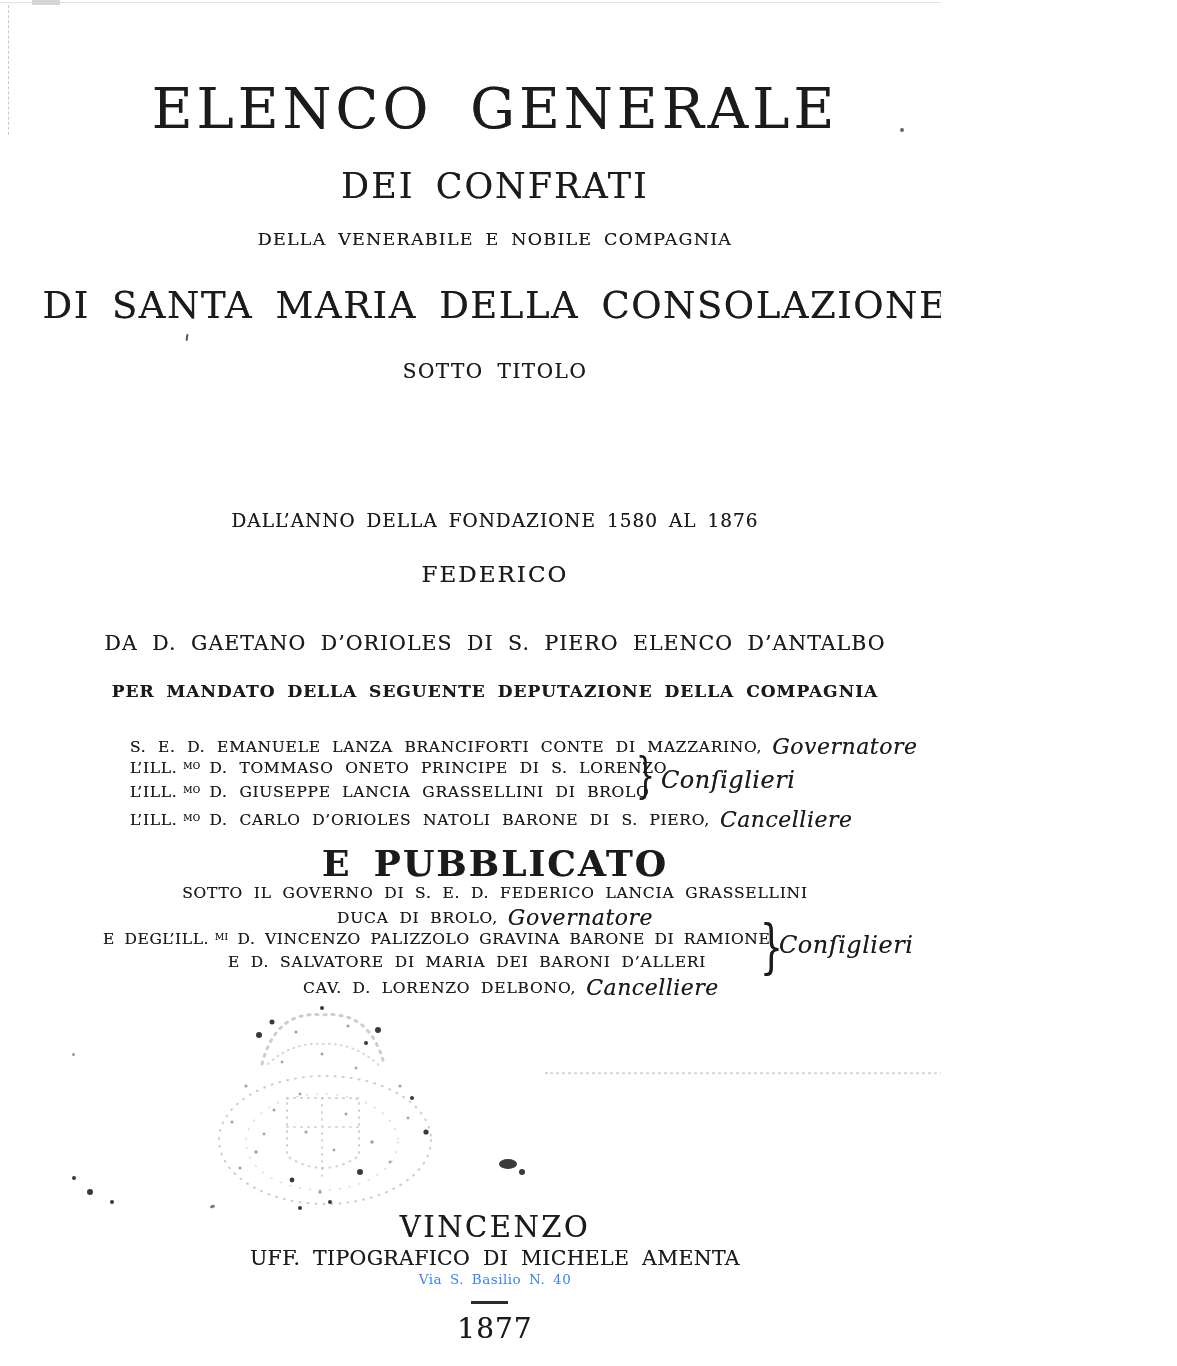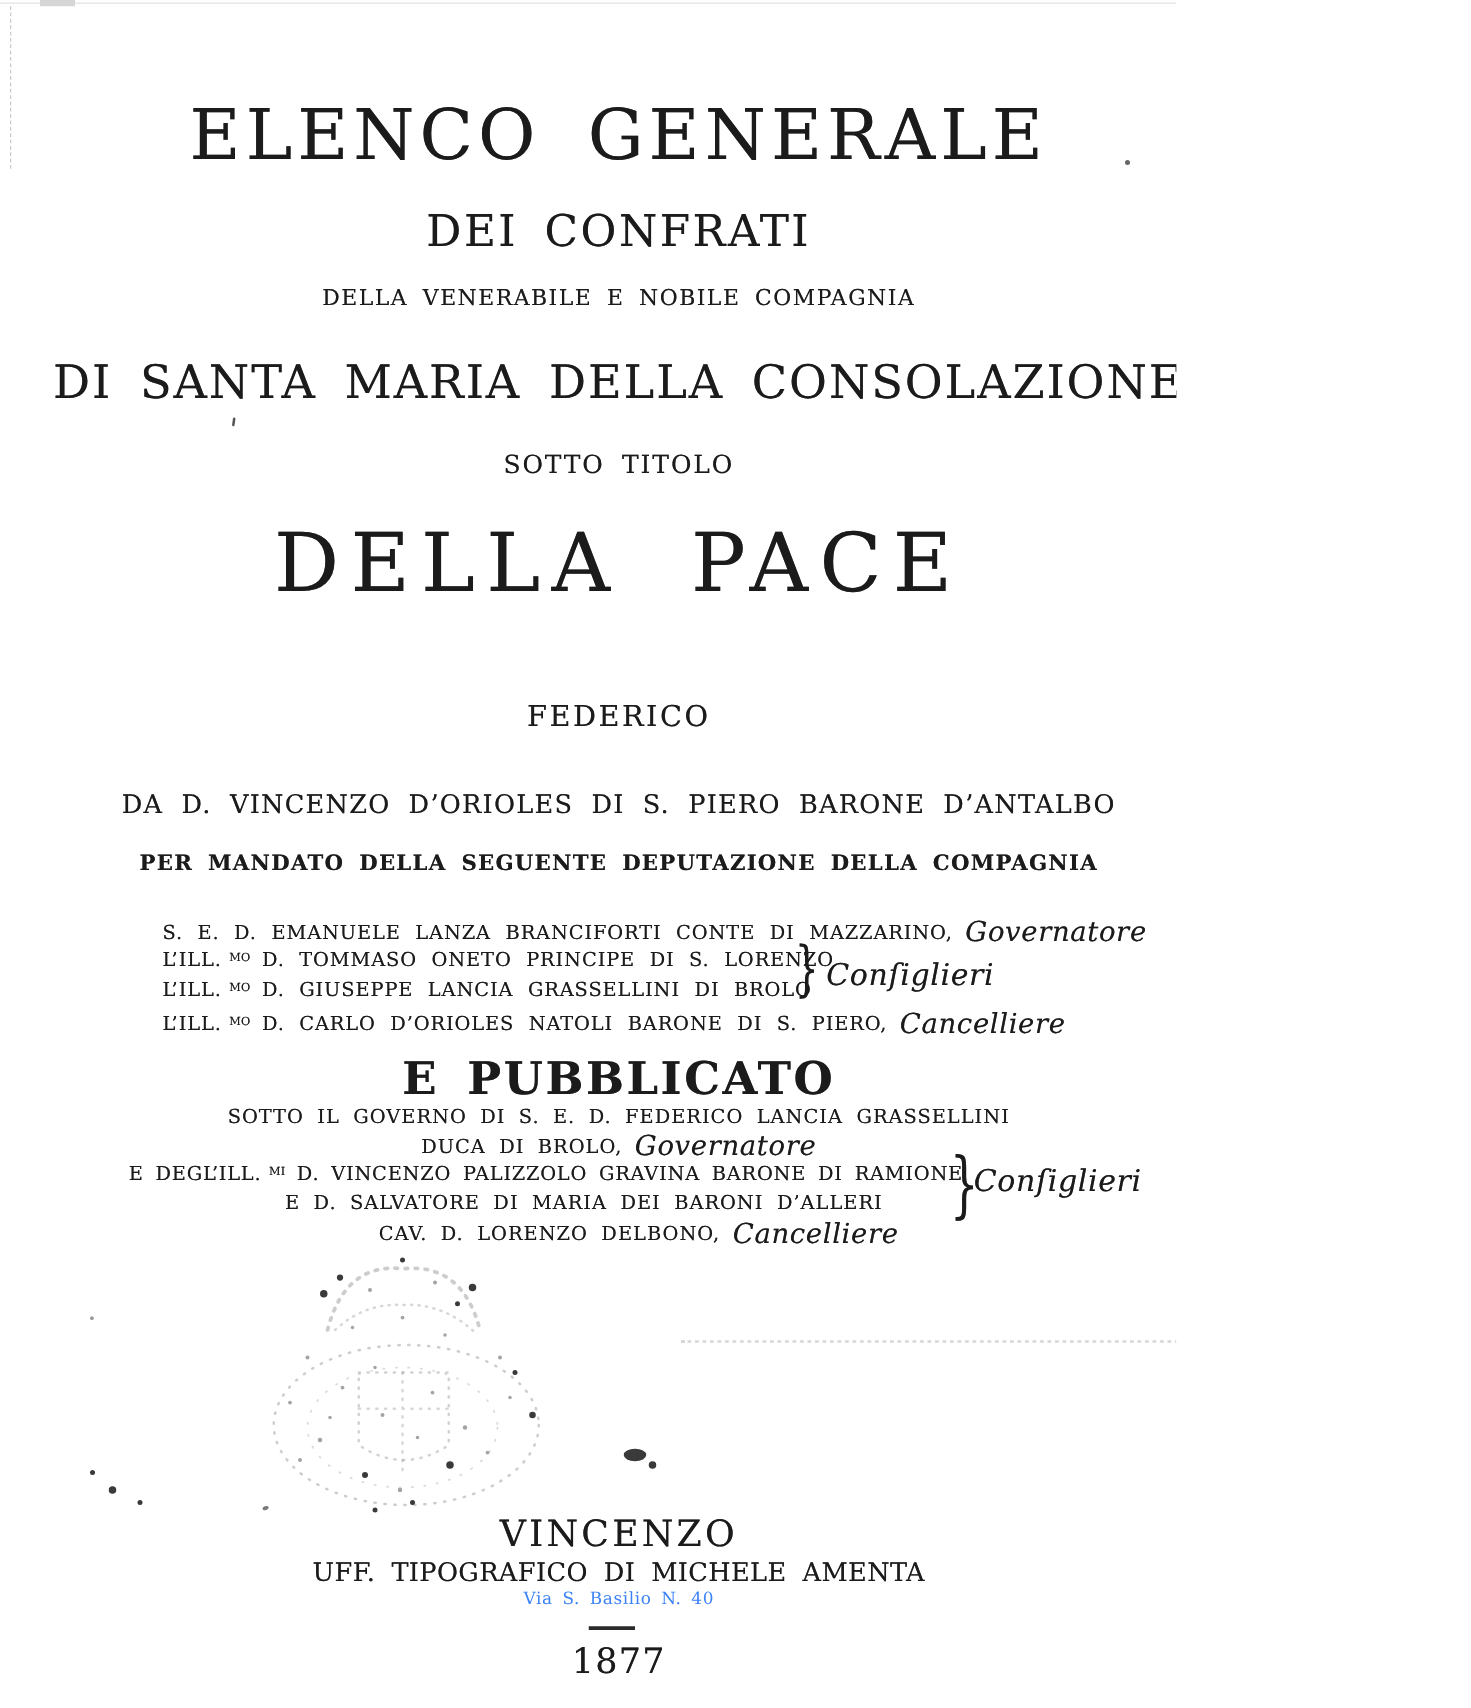--- a/index.html
+++ b/index.html
@@ -70,23 +70,23 @@
   <div class="abs spk" style="left:72px;top:1053px;width:3px;height:3px;background:#9a9a9a;"></div>
   <div class="abs spk" style="left:210px;top:1205px;width:5px;height:3px;background:#7a7a7a;transform:rotate(-20deg);"></div>
   <div class="abs spk" style="left:1140px;top:1308px;width:3px;height:7px;border-radius:2px;transform:rotate(14deg);background:#777;"></div>
   <div class="abs smudge"></div>
 
   <div class="abs ctr ink t-main">ELENCO GENERALE</div>
   <div class="abs ctr ink t-sub">DEI CONFRATI</div>
   <div class="abs ctr ink t-company">DELLA VENERABILE E NOBILE COMPAGNIA</div>
   <div class="abs ctr ink t-santa">DI SANTA MARIA DELLA CONSOLAZIONE</div>
   <div class="abs ctr ink t-sotto">SOTTO TITOLO</div>
-  <div class="abs ctr ink t-pace">DELLA PACE</div>
+  <div class="abs ctr ink t-found">DALL’ANNO DELLA FONDAZIONE 1580 AL 1876</div>
   <div class="abs ctr ink t-comp">FEDERICO</div>
-  <div class="abs ctr ink t-author">DA D. VINCENZO D’ORIOLES DI S. PIERO BARONE D’ANTALBO</div>
+  <div class="abs ctr ink t-author">DA D. GAETANO D’ORIOLES DI S. PIERO ELENCO D’ANTALBO</div>
   <div class="abs ctr ink t-mandate">PER MANDATO DELLA SEGUENTE DEPUTAZIONE DELLA COMPAGNIA</div>
 
   <div class="abs ink dep-row dep-1">
     <span>S. E. D. EMANUELE LANZA BRANCIFORTI CONTE DI MAZZARINO,</span><span class="role">Governatore</span>
   </div>
   <div class="abs ink dep-row dep-2">
     <span>L’ILL.</span><sup class="old">MO</sup><span class="gap">D. TOMMASO ONETO PRINCIPE DI S. LORENZO</span>
   </div>
   <div class="abs ink dep-row dep-3">
     <span>L’ILL.</span><sup class="old">MO</sup><span class="gap">D. GIUSEPPE LANCIA GRASSELLINI DI BROLO</span>

